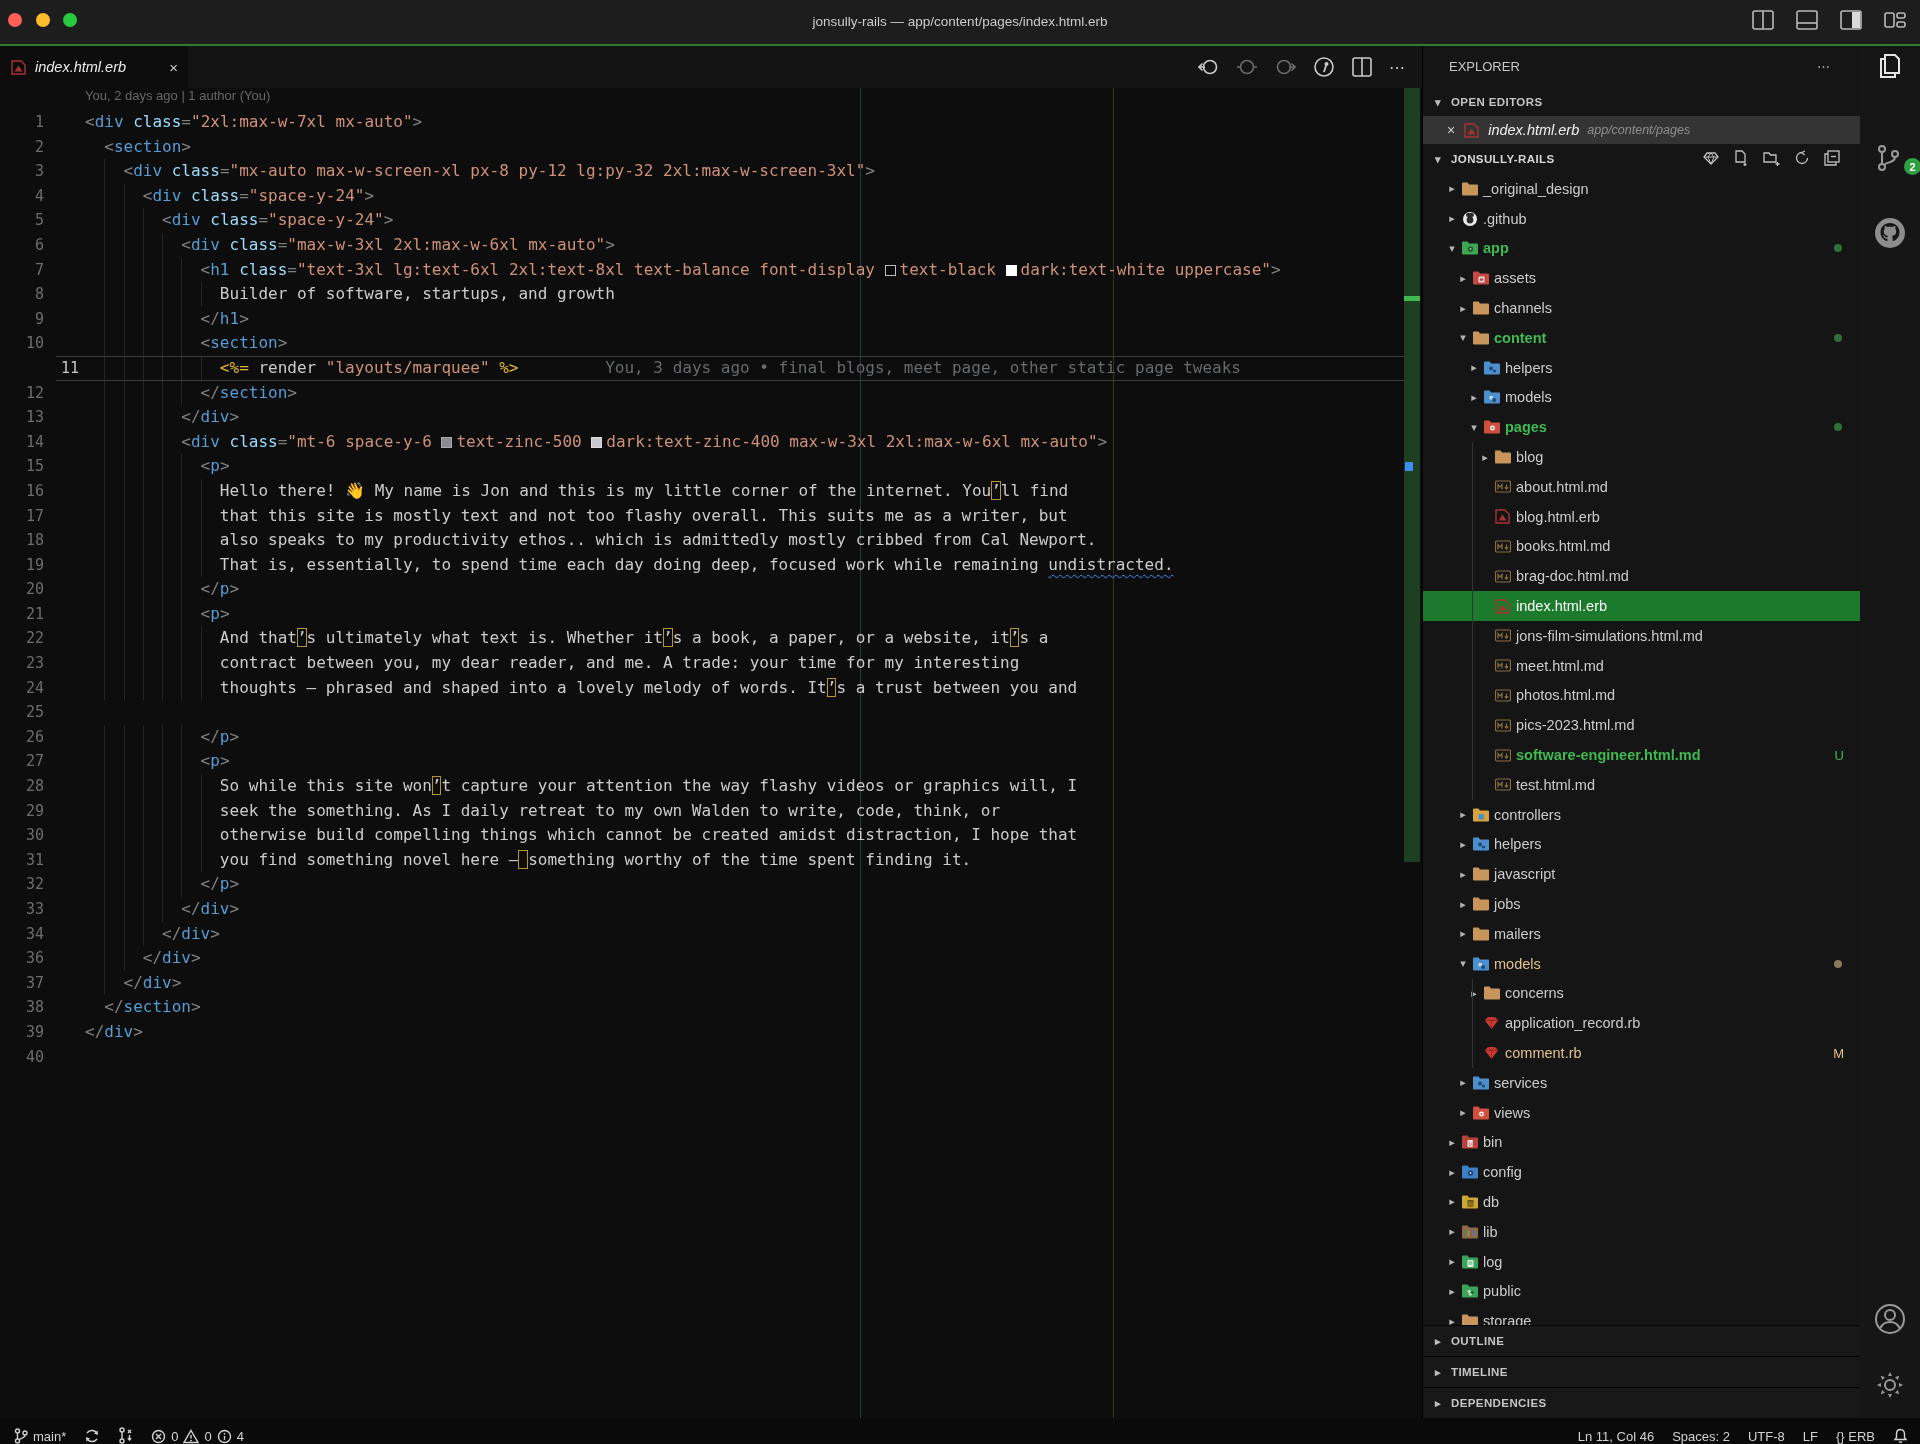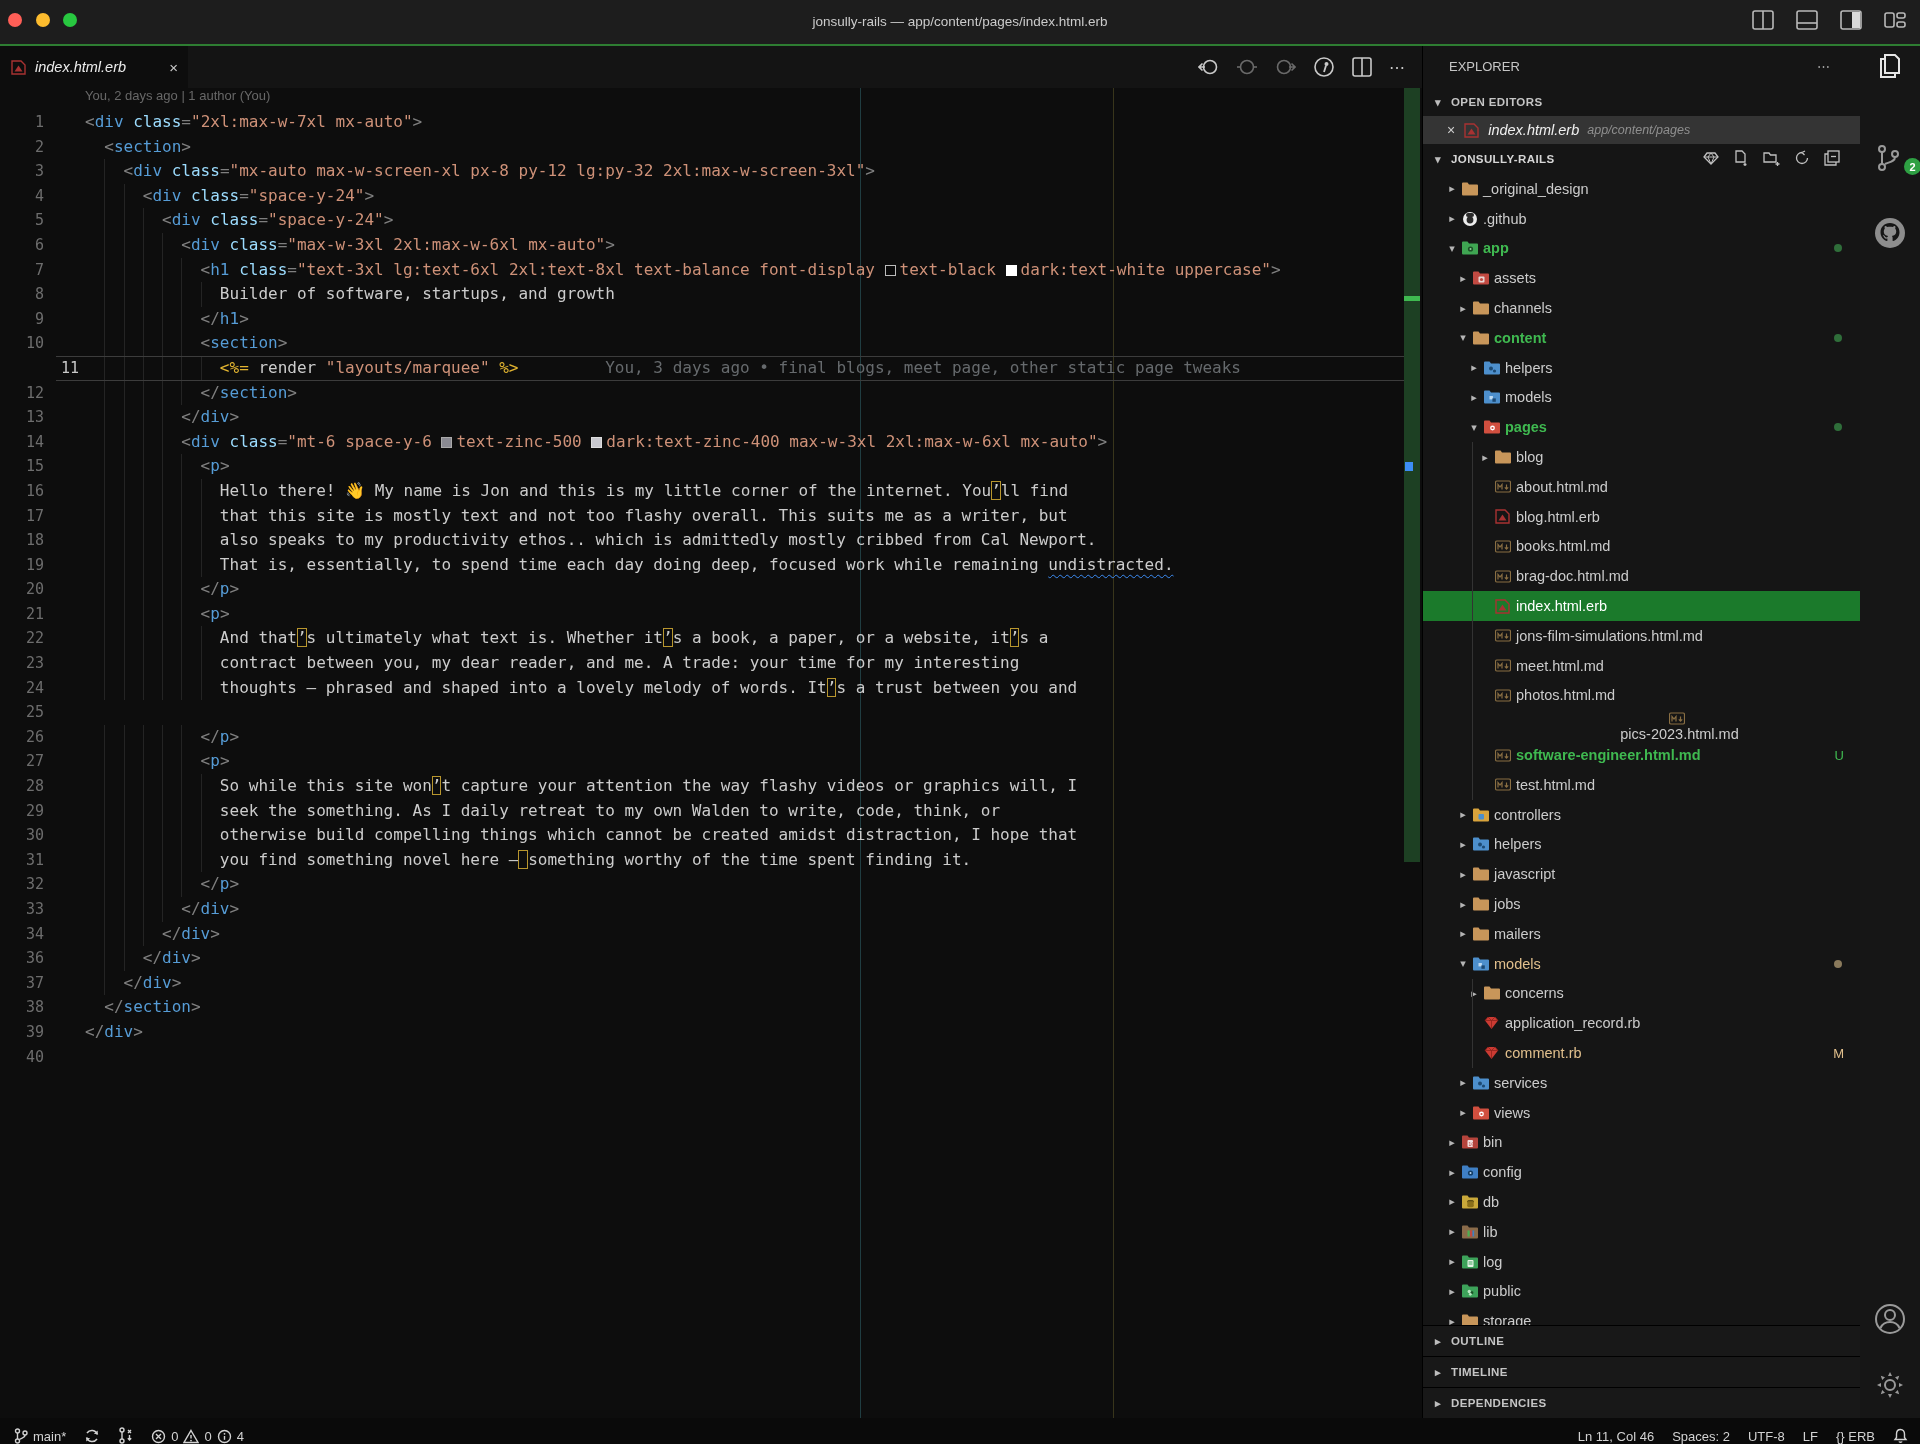--- a/index.html
+++ b/index.html
@@ -468,21 +468,21 @@
           <span class="guide"></span>
           <span class="fi">
             <svg width="16" height="13" viewBox="0 0 16 13">
               <rect x=".5" y="1" width="15" height="11" rx="1.5" fill="none" stroke="#8a6f43" stroke-width="1.2"></rect>
               <path d="M3 9.5 V4.5 L5 7 L7 4.5 V9.5" fill="none" stroke="#8a6f43" stroke-width="1.2"></path>
               <path d="M11.5 4.5 V9 M9.8 7.3 L11.5 9.2 L13.2 7.3" fill="none" stroke="#8a6f43" stroke-width="1.2"></path>
             </svg>
           </span>
           <span class="lbl">photos.html.md</span>
         </div>
-        <div class="trow" style="padding-left: 71px; flex-direction: column;">
+        <div class="trow" style="padding-left: 71px;">
           <span class="guide"></span>
           <span class="fi">
             <svg width="16" height="13" viewBox="0 0 16 13">
               <rect x=".5" y="1" width="15" height="11" rx="1.5" fill="none" stroke="#8a6f43" stroke-width="1.2"></rect>
               <path d="M3 9.5 V4.5 L5 7 L7 4.5 V9.5" fill="none" stroke="#8a6f43" stroke-width="1.2"></path>
               <path d="M11.5 4.5 V9 M9.8 7.3 L11.5 9.2 L13.2 7.3" fill="none" stroke="#8a6f43" stroke-width="1.2"></path>
             </svg>
           </span>
           <span class="lbl">pics-2023.html.md</span>
         </div>

